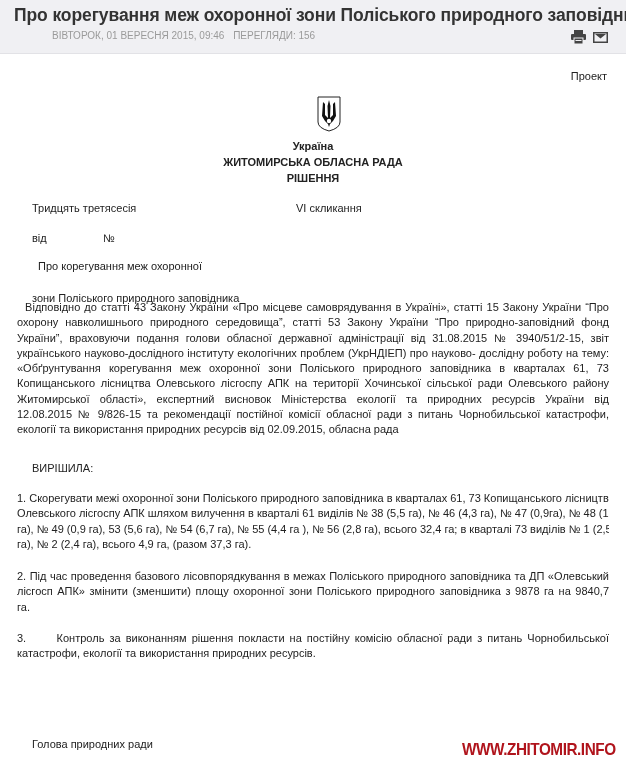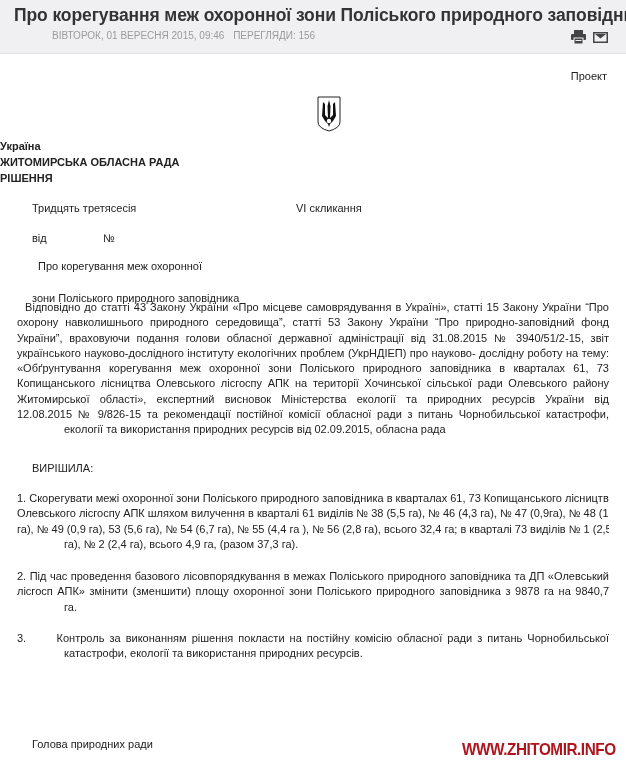--- a/index.html
+++ b/index.html
@@ -5,24 +5,24 @@
   html, body { margin:0; padding:0; }
   body { width:626px; height:768px; background:#ffffff; font-family:"Liberation Sans", sans-serif; color:#222; overflow:hidden; position:relative; }
   .header { position:absolute; left:0; top:0; width:626px; height:53px; background:#f0f0f3; border-bottom:1px solid #e2e2e6; }
   .title { position:absolute; left:14px; top:5px; font-size:17.5px; font-weight:bold; color:#333; white-space:nowrap; letter-spacing:-0.1px; }
   .meta { position:absolute; left:14px; top:30px; font-size:10px; color:#9a9a9a; white-space:nowrap;padding-left:38px; }
   .meta span { margin-right:6px; }
   .icons { position:absolute; right:18px; top:30px; display:flex; gap:7px; }
   .icon { width:15px; height:14px; display:inline-block; cursor:pointer; }
   .doc { position:absolute; left:0; top:0; width:626px; font-size:11px; color:#222; }
   .abs { position:absolute; white-space:nowrap;padding-left:15px; }
-  .center { position:absolute; left:0; width:626px; font-weight:bold; font-size:11px; }
+  .center { position:absolute; left:0; width:626px; text-align:center; font-weight:bold; font-size:11px; }
   .para { position:absolute; left:17px; width:592px; font-size:11px; line-height:15.3px; text-align:justify; }
   .para .ln { display:block; text-align:justify; text-align-last:justify; white-space:nowrap; overflow:hidden; }
-  .para .ln.last { text-align-last:left;margin-left:47px; }
+  .para .ln.last { text-align-last:left; }
   .watermark { position:absolute; right:10px; bottom:8px; font-family:"Liberation Sans", sans-serif; font-weight:bold; font-size:17px; color:#b0141c; letter-spacing:-0.5px; transform:scaleX(0.9); transform-origin:right; }
 </style>
 </head>
 <body>
 
 <div class="header">
   <div class="title">Про корегування меж охоронної зони Поліського природного заповідника</div>
   <div class="meta">
     <span>ВІВТОРОК, 01 ВЕРЕСНЯ 2015, 09:46</span>
     <span>ПЕРЕГЛЯДИ: 156</span>

